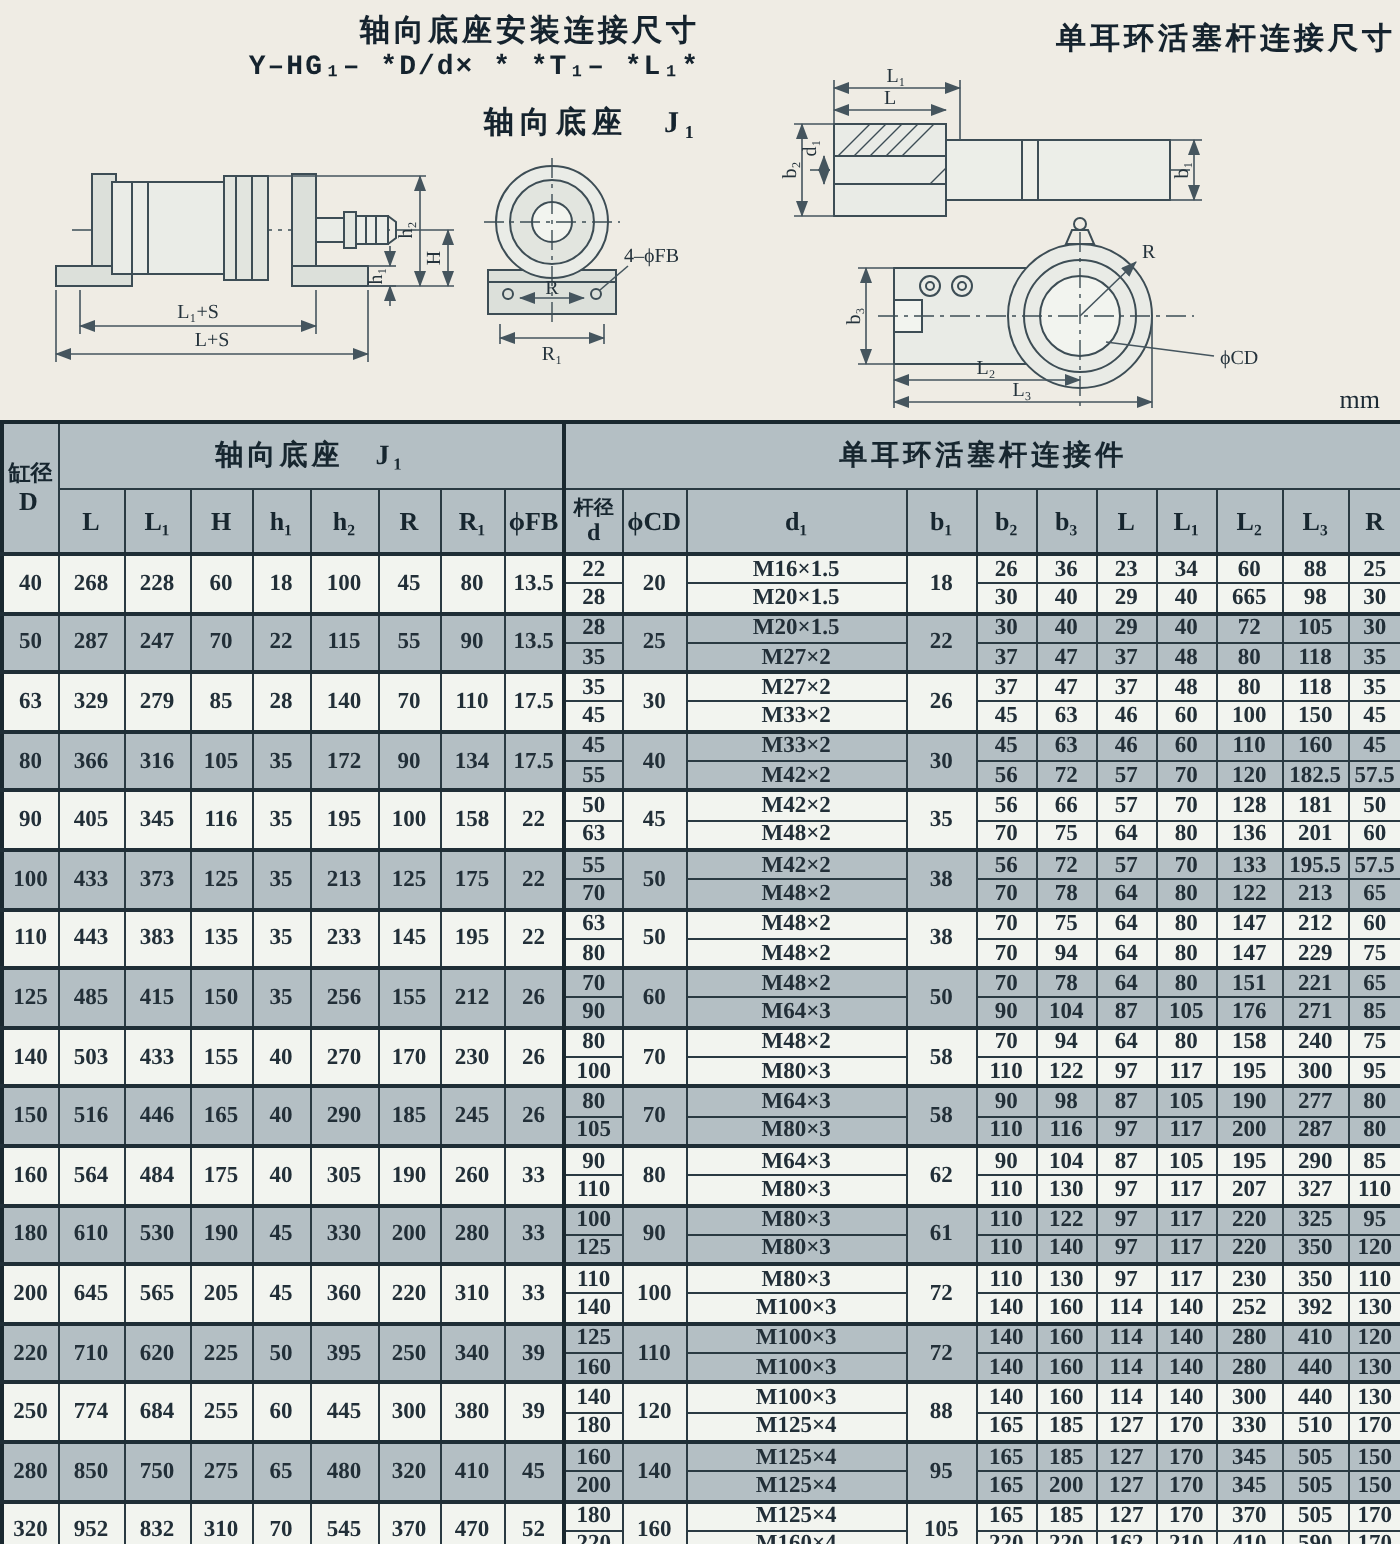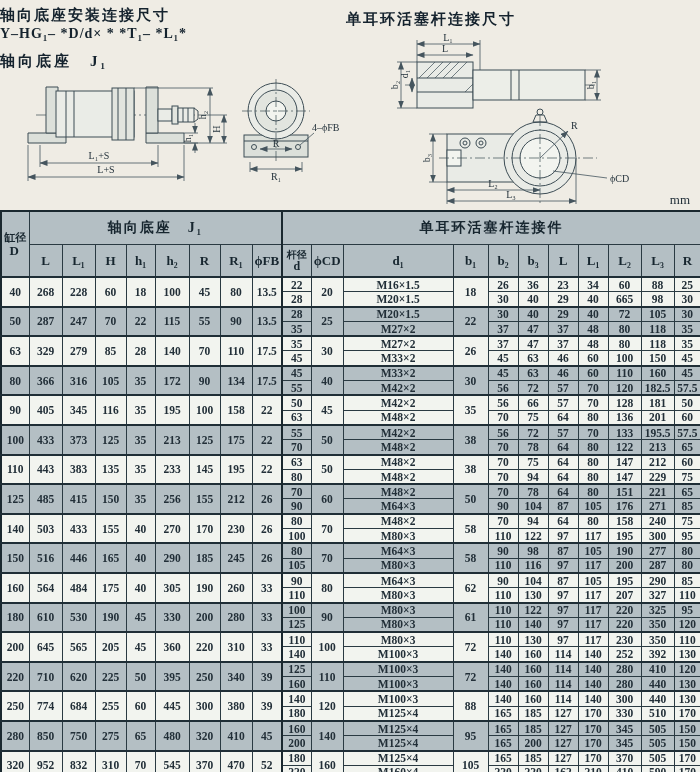--- a/index.html
+++ b/index.html
@@ -3,25 +3,25 @@
 <meta charset="utf-8">
 <style>
   html,body{margin:0;padding:0;}
   body{
     width:700px;height:772px;position:relative;overflow:hidden;
     background:#efece4;color:#1d2b35;
     font-family:"Liberation Serif","DejaVu Serif",serif;
   }
   
   .dwg-area{position:absolute;top:0;left:0;width:700px;height:210px;}
-  .t-center{position:absolute;text-align:left;color:#15232e;}
+  .t-center{position:absolute;text-align:right;color:#15232e;}
   .lt1{top:6px;left:0;width:350px;font-size:15px;font-weight:bold;letter-spacing:2px;}
-  .lt2{top:26px;left:0;width:350px;font-size:14px;font-weight:bold;letter-spacing:1px;}
+  .lt2{top:26px;left:0;width:350px;font-size:14px;font-weight:bold;letter-spacing:1px;font-family:Liberation Mono, monospace;}
   .lt3{top:52px;left:0;width:350px;font-size:15px;font-weight:bold;letter-spacing:3px;}
-  .rt1{top:10px;left:346px;width:330px;font-size:15px;font-weight:bold;letter-spacing:2px;}
+  .rt1{top:10px;left:368px;width:330px;font-size:15px;font-weight:bold;letter-spacing:2px;}
   .unit-label{position:absolute;top:192px;right:10px;font-size:13px;color:#1d2b35;font-family:Liberation Serif, serif;}
   svg{position:absolute;}
   .svgL{top:75px;left:0;}
   .svgR{top:30px;left:355px;}
   svg text{font-family:"Liberation Serif","DejaVu Serif",serif;font-size:10px;fill:#25333c;}
   
   .dim-table{
     position:absolute;top:210px;left:0;width:700px;
     border-collapse:collapse;table-layout:fixed;
     border:2px solid #1a282f;background:#f2f4ef;

